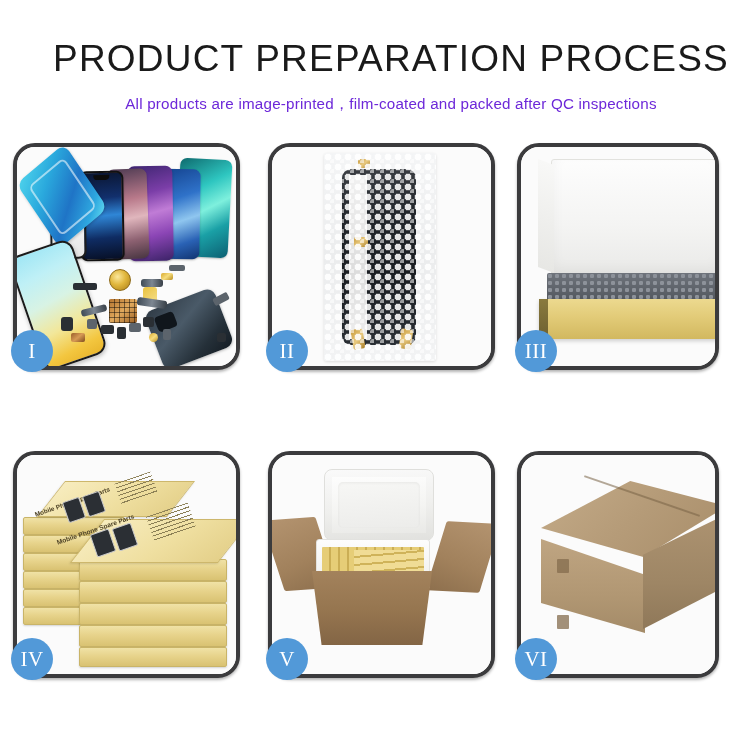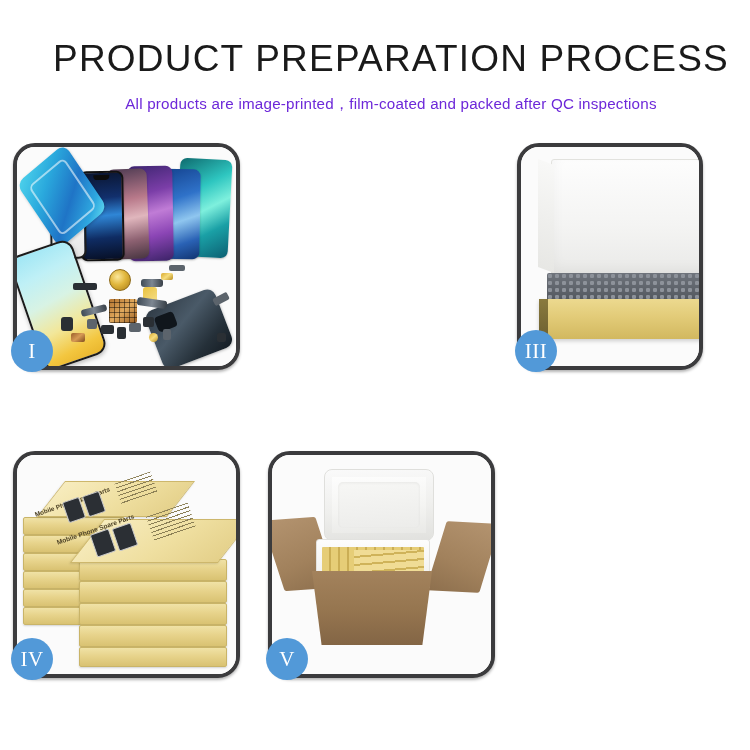--- a/index.html
+++ b/index.html
@@ -70,21 +70,21 @@
     inset: 0;
     border-radius: 18px;
     overflow: hidden;
     background: #fbfbfb;
   }
   .p-c1 { left: 0px; }
   .p-c2 { left: 255px; }
   .p-c3 { left: 504px; }
   .p-r1 { top: 0px; }
   .p-r2 { top: 308px; }
-  .panel.p-c3 { width: 186px; }
+  .panel.p-c3 { width: 202px; }
 
   
   .badge {
     position: absolute;
     left: -6px;
     bottom: -6px;
     width: 42px;
     height: 42px;
     border-radius: 50%;
     background: #5299d8;
@@ -513,20 +513,34 @@
       <div class="part mid" style="left:146px; top:182px; width:8px; height:11px;"></div>
       <div class="part dark" style="left:44px; top:170px; width:12px; height:14px; border-radius:3px;"></div>
       <div class="part mid" style="left:152px; top:118px; width:16px; height:6px;"></div>
       <div class="part gold" style="left:144px; top:126px; width:12px; height:7px;"></div>
       <div class="part mid" style="left:196px; top:148px; width:16px; height:8px; transform:rotate(-28deg);"></div>
       <div class="part dark" style="left:200px; top:186px; width:9px; height:9px;"></div>
     </div>
     <div class="badge">I</div>
   </div>
 
+  <div class="panel p-c2 p-r1">
+    <div class="stage">
+      <div class="bubblepack">
+        <div class="screen"></div>
+        <div class="tape" style="left:34px; top:6px; width:12px; height:9px;"></div>
+        <div class="tape" style="left:30px; top:84px; width:14px; height:10px;"></div>
+        <div class="tape" style="left:28px; top:176px; width:12px; height:20px; transform:rotate(-10deg);"></div>
+        <div class="tape" style="left:76px; top:176px; width:12px; height:20px; transform:rotate(8deg);"></div>
+        <div class="bubbles"></div>
+        <div class="bubbles2"></div>
+      </div>
+    </div>
+    <div class="badge">II</div>
+  </div>
 
   <div class="panel p-c3 p-r1">
     <div class="stage">
       <div class="obox-lid"></div>
       <div class="obox-foam"></div>
       <div class="obox-base"></div>
     </div>
     <div class="badge">III</div>
   </div>
 
@@ -569,14 +583,25 @@
       <div class="carton-flapR"></div>
       <div class="foam-lid"></div>
       <div class="foam-box"></div>
       <div class="ybars"></div>
       <div class="ybars2"></div>
       <div class="carton-front"></div>
     </div>
     <div class="badge">V</div>
   </div>
 
+  <div class="panel p-c3 p-r2">
+    <div class="stage">
+      <div class="sc-top"></div>
+      <div class="sc-front"></div>
+      <div class="sc-right"></div>
+      <div class="sc-seam" style="left:60px; top:40px; width:122px; height:2px; transform:rotate(19deg);"></div>
+      <div class="sc-tape" style="left:36px; top:104px; width:12px; height:14px;"></div>
+      <div class="sc-tape" style="left:36px; top:160px; width:12px; height:14px;"></div>
+    </div>
+    <div class="badge">VI</div>
+  </div>
 
 </div>
 
 </body></html>

